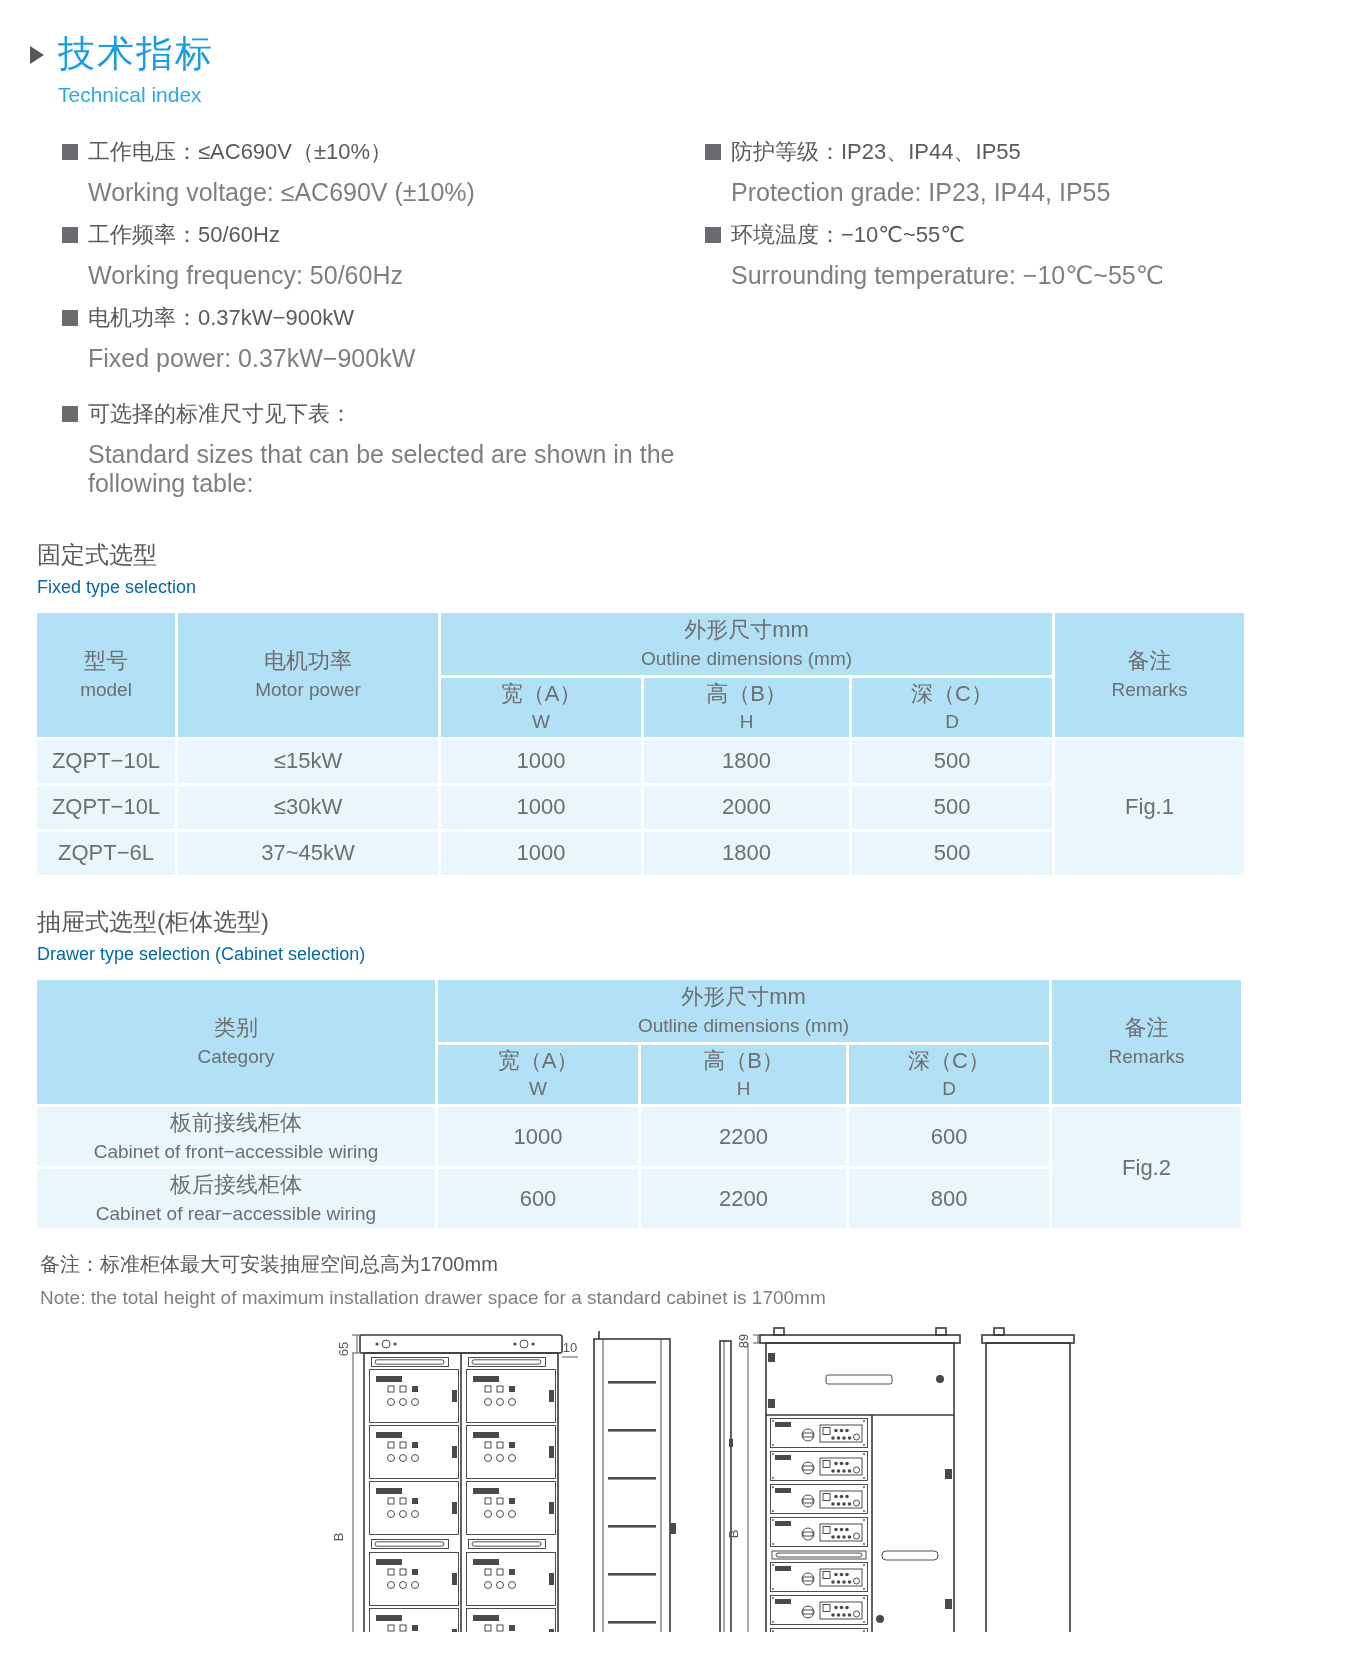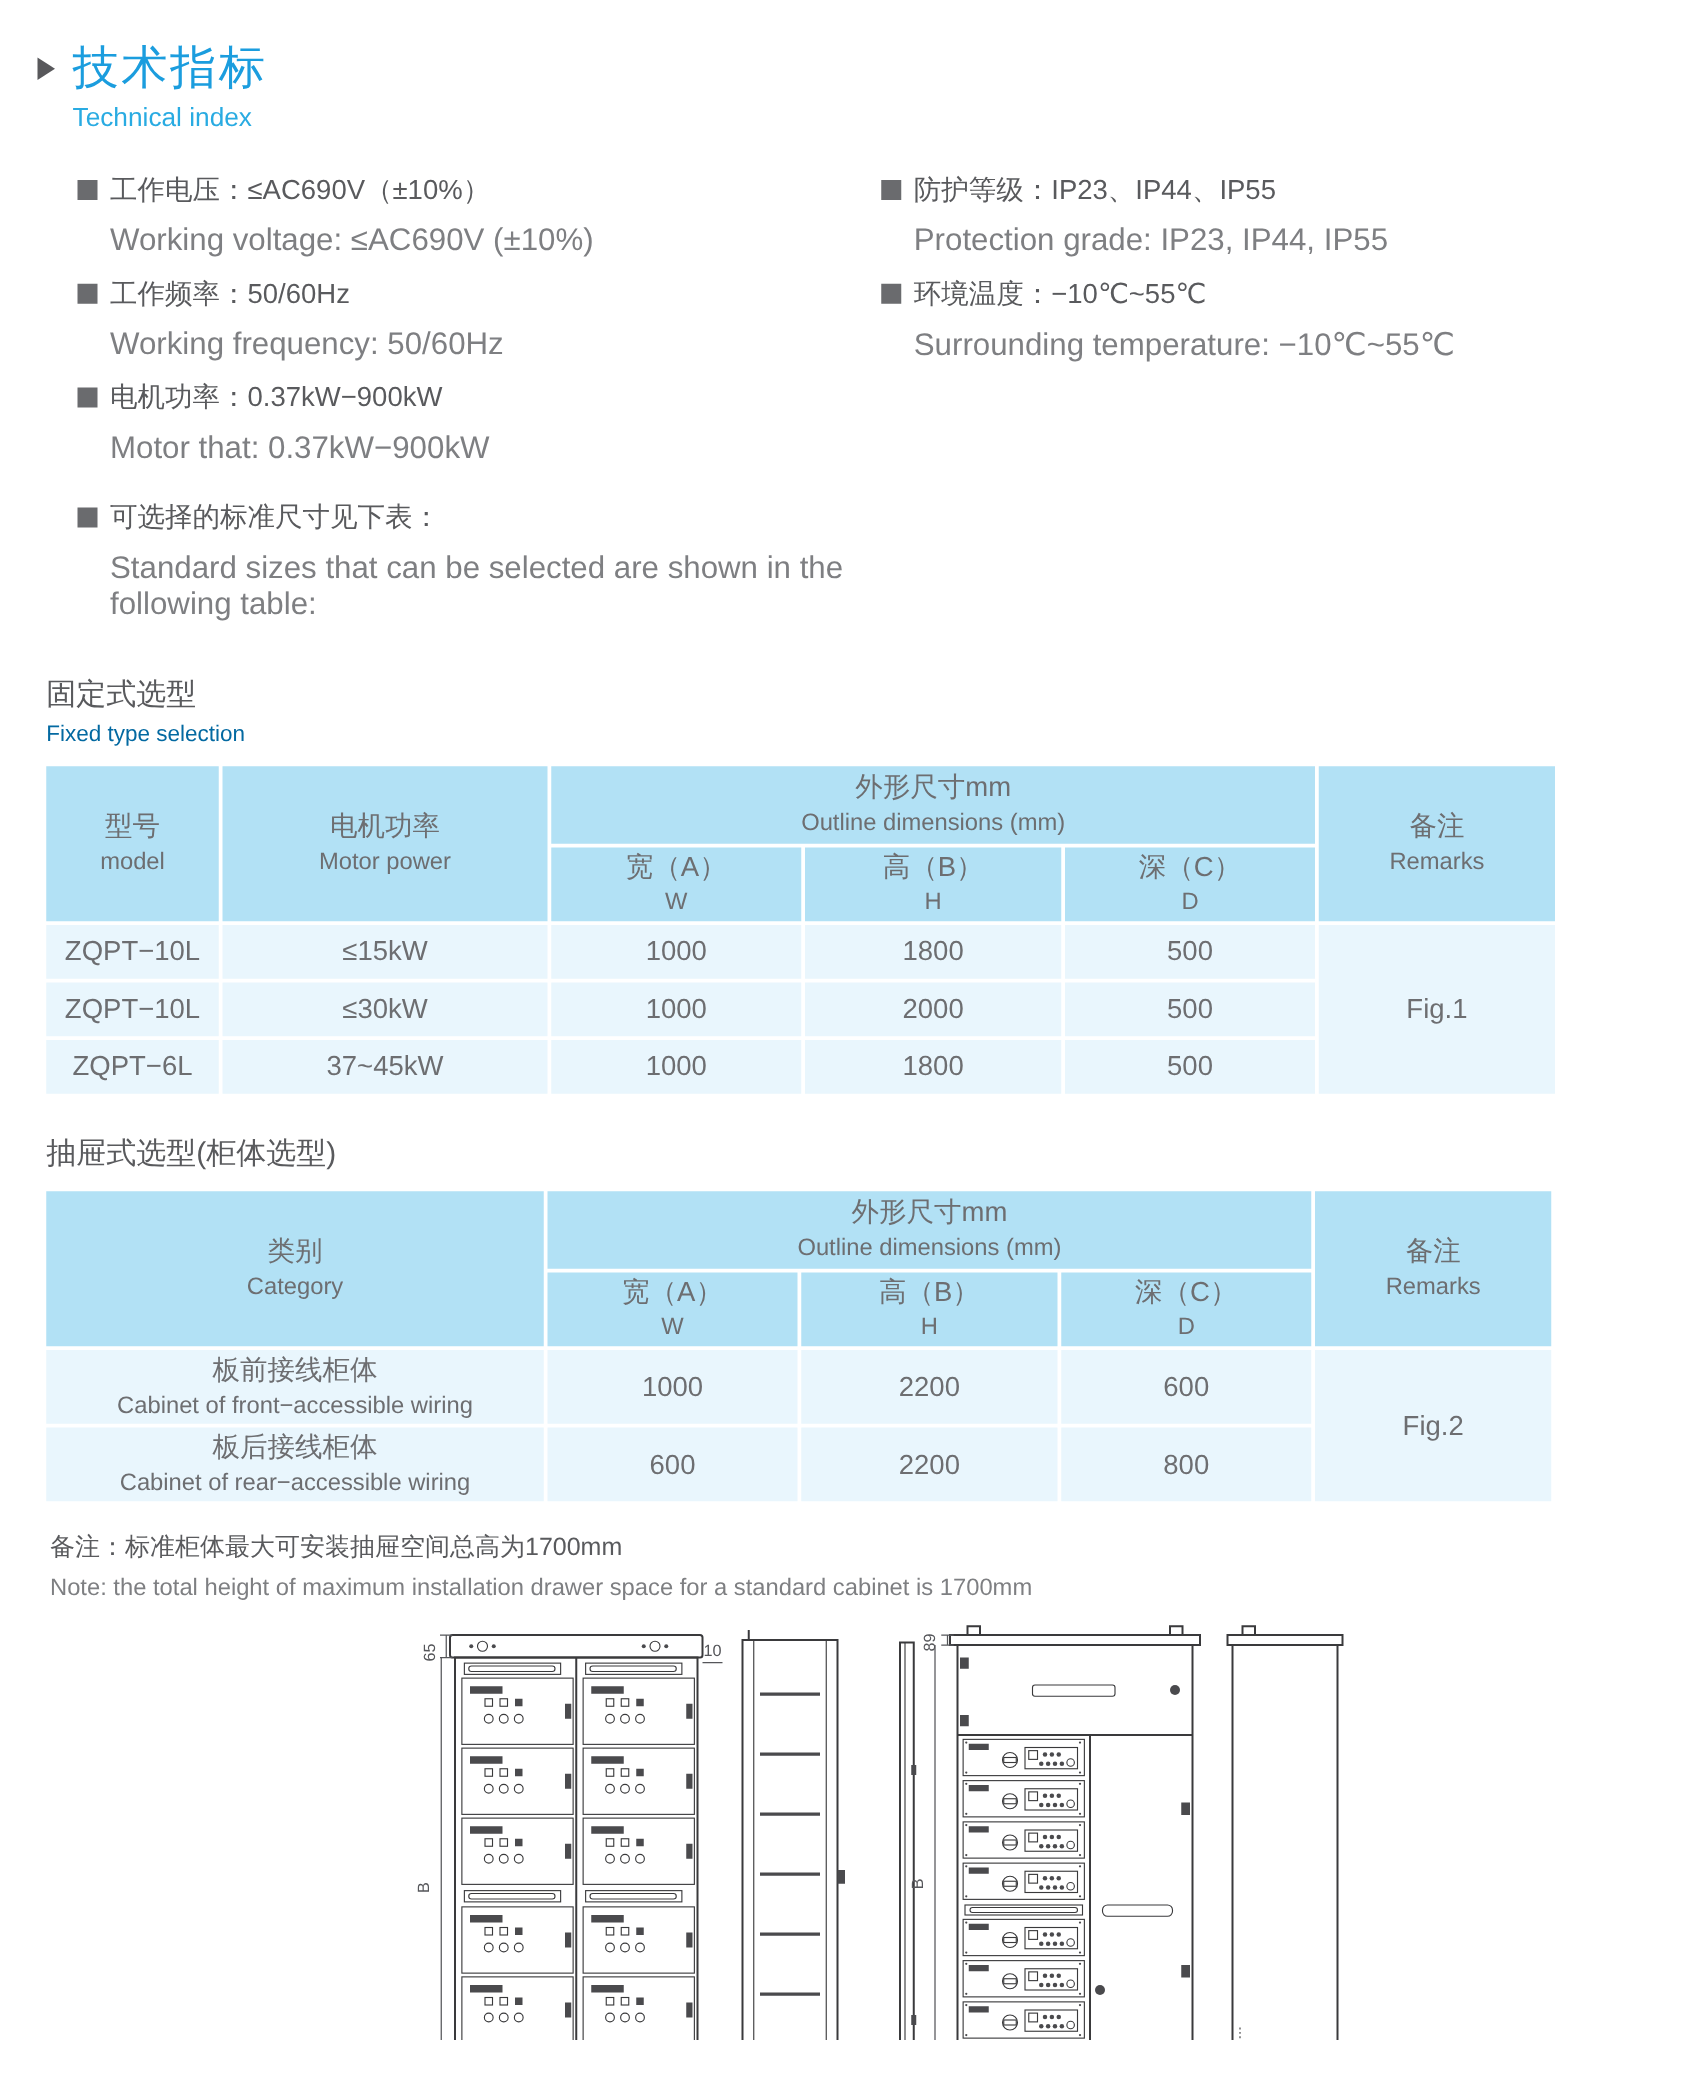--- a/index.html
+++ b/index.html
@@ -96,21 +96,21 @@
             <span class="bullet"></span>
             <span>工作频率：50/60Hz</span>
           </div>
         <div class="spec-en">Working frequency: 50/60Hz</div>
       </div>
       <div class="spec-item">
         <div class="spec-zh">
             <span class="bullet"></span>
             <span>电机功率：0.37kW−900kW</span>
           </div>
-        <div class="spec-en">Motor that: 0.37kW−900kW</div>
+        <div class="spec-en">Fixed power: 0.37kW−900kW</div>
       </div>
       <div class="spec-item gap-top">
         <div class="spec-zh">
             <span class="bullet"></span>
             <span>可选择的标准尺寸见下表：</span>
           </div>
         <div class="spec-en">Standard sizes that can be selected are shown in the following table:</div>
       </div>
     </div>
     <div class="spec-col-right">
@@ -200,20 +200,21 @@
         <td class="cell-val">37~45kW</td>
         <td class="cell-val">1000</td>
         <td class="cell-val">1800</td>
         <td class="cell-val">500</td>
       </tr>
     </tbody>
   </table>
 
   <div class="section-label">
     <div class="zh">抽屉式选型(柜体选型)</div>
+    <div class="en">Drawer type selection (Cabinet selection)</div>
   </div>
 
   <table class="spec-table">
     <colgroup>
       <col style="width:398px">
         <col style="width:200px">
         <col style="width:205px">
       <col style="width:200px">
         <col style="width:189px">
     </colgroup>

